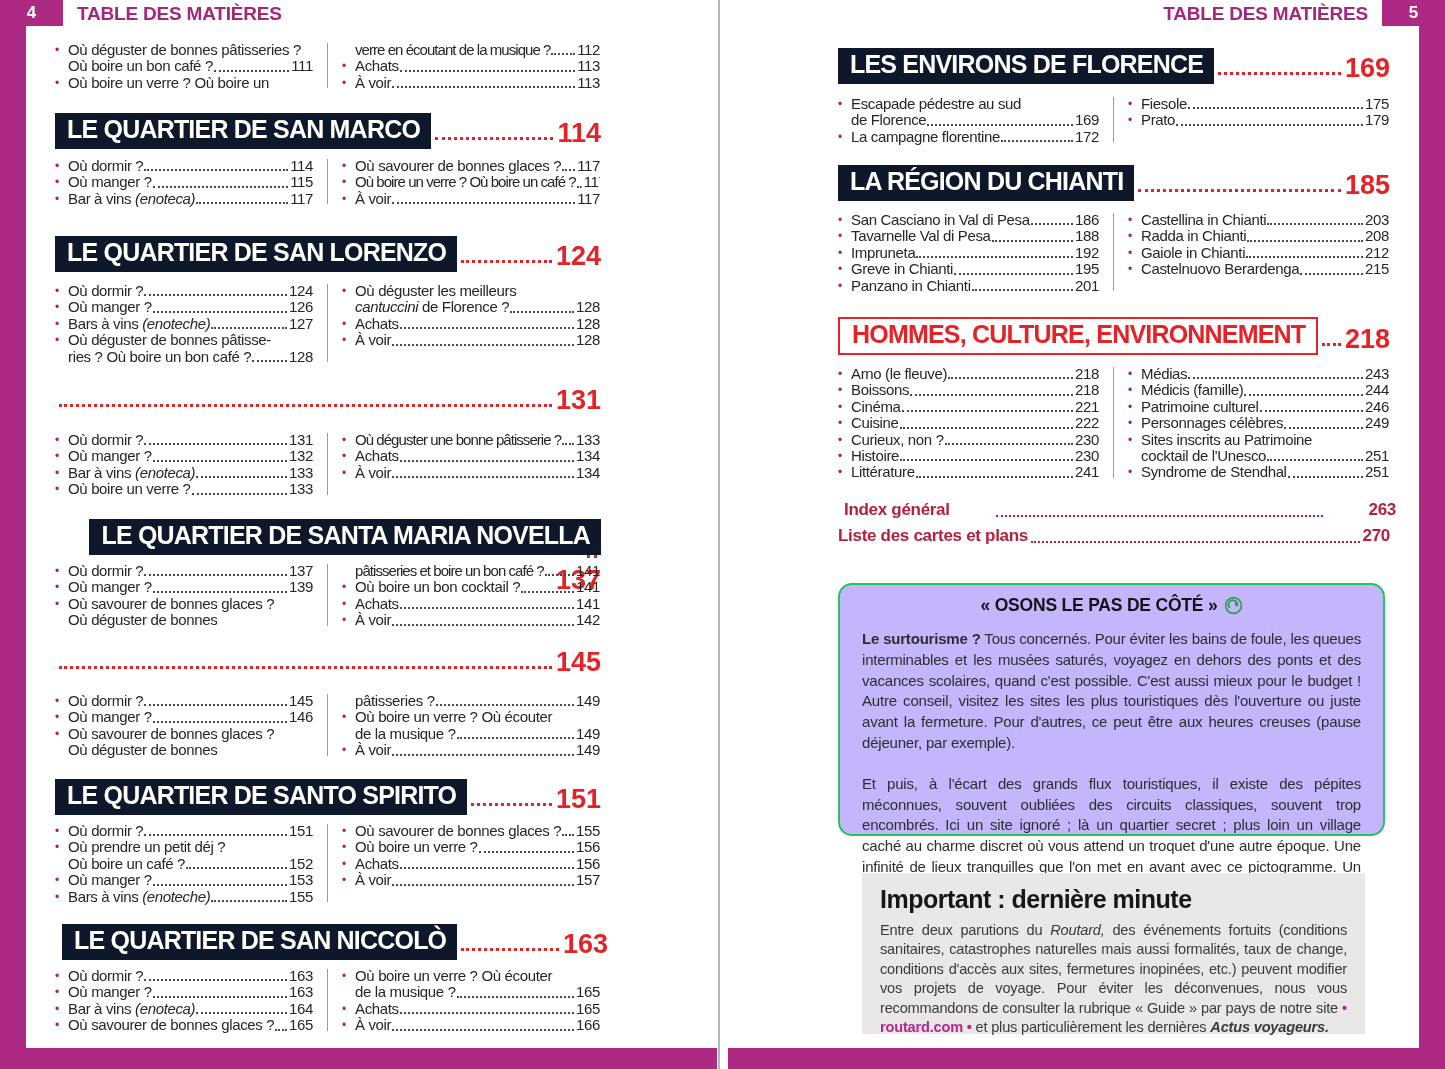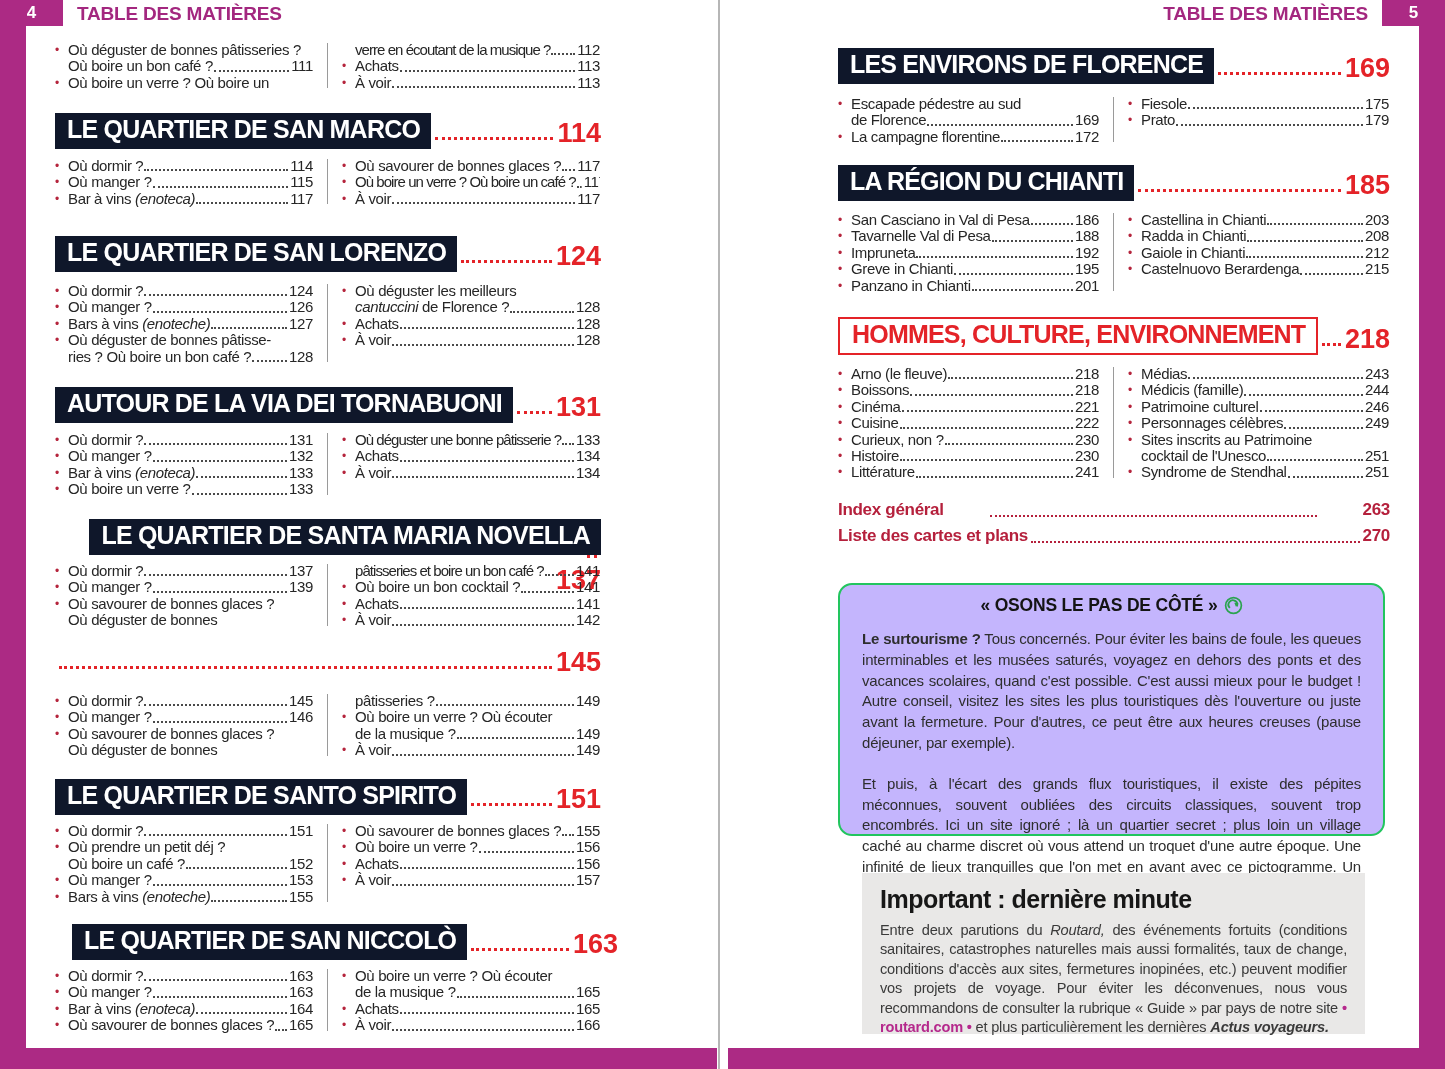--- a/index.html
+++ b/index.html
@@ -244,21 +244,20 @@
             <div class="line">
               <span class="bullet">•</span>
               <span class="txt"><span>À voir </span></span>
               <span class="lead"></span>
               <span class="num">128</span>
             </div>
           </div>
         </div>
       </div>
       <div class="banner-row" style="position: absolute; top: 387px; left: 55px; width: 546px;">
-        <span class="btitle">AUTOUR DE LA VIA DEI TORNABUONI</span>
         <span class="blead"></span>
         <span class="bnum">131</span>
       </div>
       <div class="cols" style="position: absolute; top: 432px; left: 55px; width: 546px;">
         <div class="col" style="width: 258px;">
           <div class="entry">
             <div class="line">
               <span class="bullet">•</span>
               <span class="txt"><span>Où dormir ? </span></span>
               <span class="lead"></span>
@@ -520,21 +519,21 @@
           <div class="entry">
             <div class="line">
               <span class="bullet">•</span>
               <span class="txt"><span>À voir </span></span>
               <span class="lead"></span>
               <span class="num">157</span>
             </div>
           </div>
         </div>
       </div>
-      <div class="banner-row" style="position: absolute; top: 924px; left: 72px; width: 546px;">
+      <div class="banner-row" style="position: absolute; top: 924px; left: 62px; width: 546px;">
         <span class="btitle">LE QUARTIER DE SAN NICCOLÒ</span>
         <span class="blead"></span>
         <span class="bnum">163</span>
       </div>
       <div class="cols" style="position: absolute; top: 968px; left: 55px; width: 546px;">
         <div class="col" style="width: 258px;">
           <div class="entry">
             <div class="line">
               <span class="bullet">•</span>
               <span class="txt"><span>Où dormir ? </span></span>
@@ -852,21 +851,21 @@
           <div class="entry">
             <div class="line">
               <span class="bullet">•</span>
               <span class="txt"><span>Syndrome de Stendhal </span></span>
               <span class="lead"></span>
               <span class="num">251</span>
             </div>
           </div>
         </div>
       </div>
-      <div class="idxrow" style="left: 110px; top: 500px; width: 552px; gap: 43px;">
+      <div class="idxrow" style="left: 116px; top: 500px; width: 552px; gap: 43px;">
         <span>Index général</span>
         <span class="idxlead"></span>
         <span>263</span>
       </div>
       <div class="idxrow" style="left: 110px; top: 526px; width: 552px;">
         <span>Liste des cartes et plans</span>
         <span class="idxlead"></span>
         <span>270</span>
       </div>
     </div>

